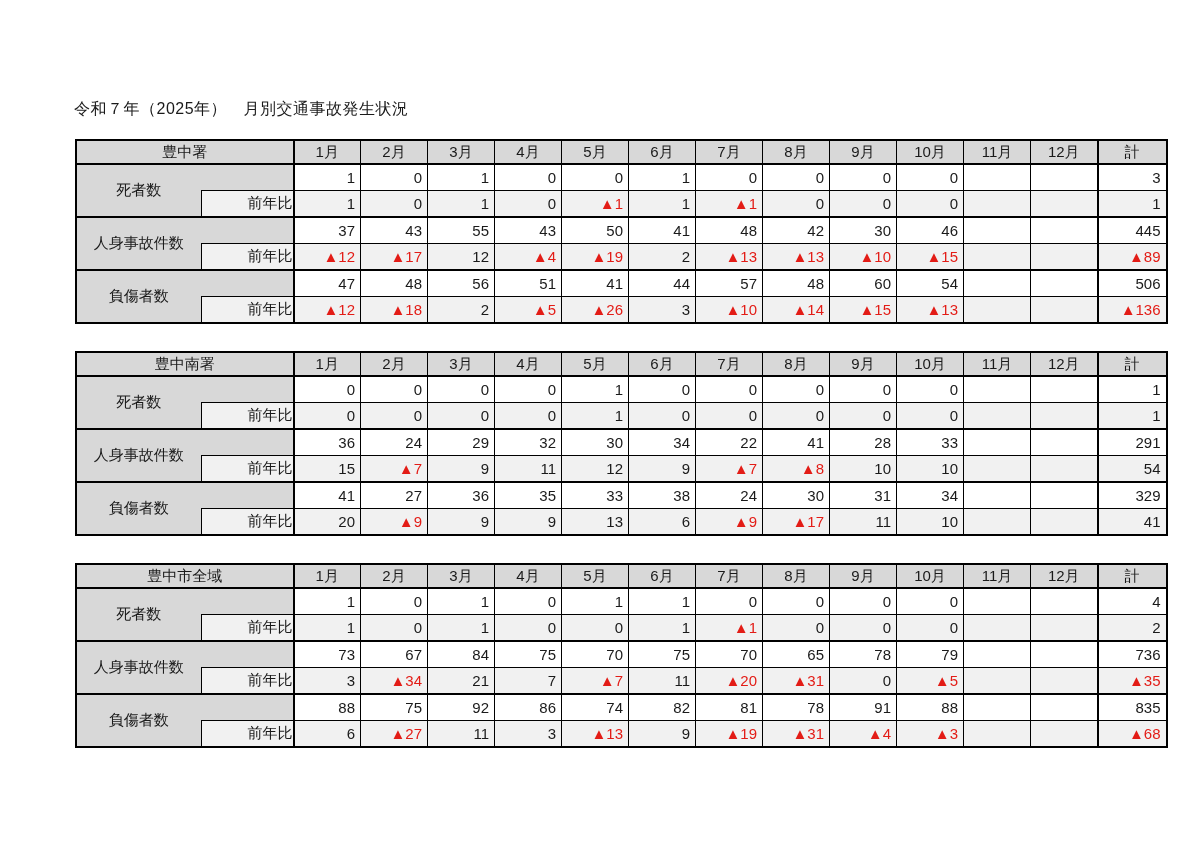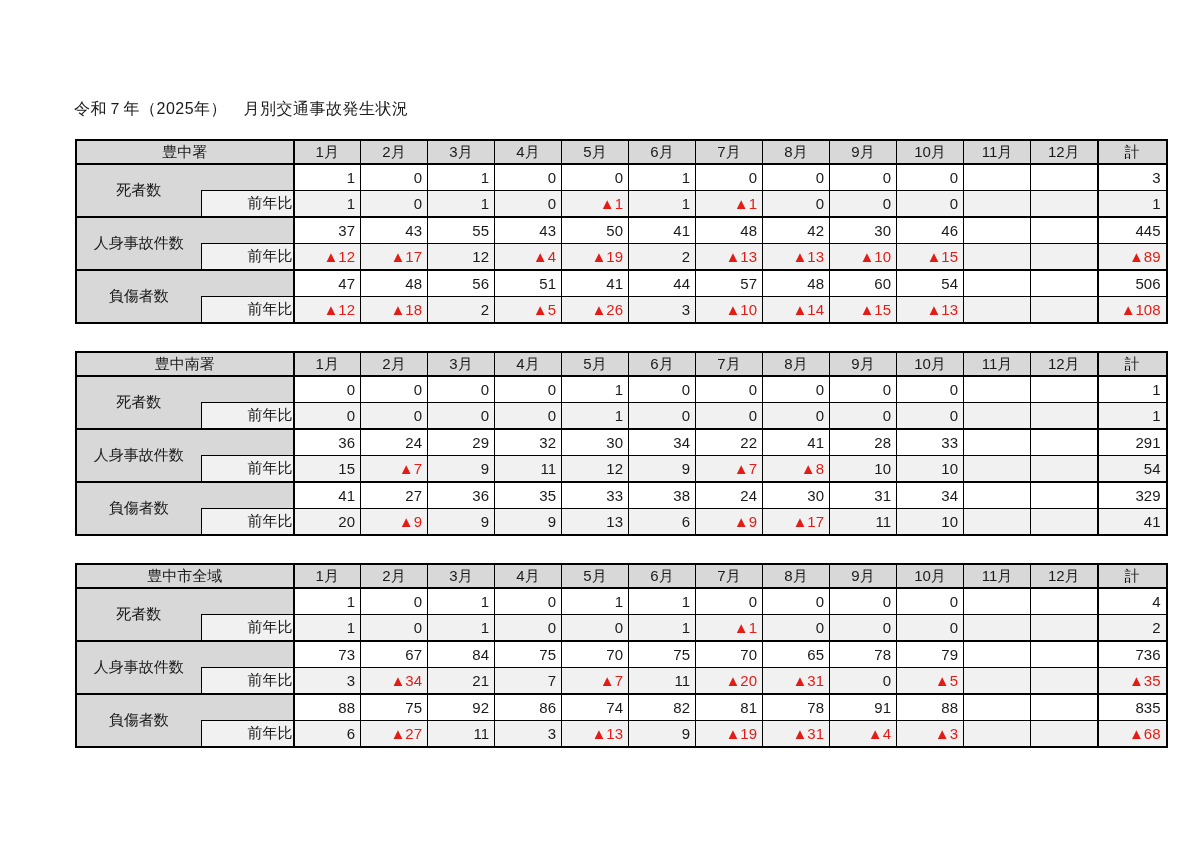--- a/index.html
+++ b/index.html
@@ -225,21 +225,21 @@
           <td class="val">2</td>
           <td class="val neg">▲5</td>
           <td class="val neg">▲26</td>
           <td class="val">3</td>
           <td class="val neg">▲10</td>
           <td class="val neg">▲14</td>
           <td class="val neg">▲15</td>
           <td class="val neg">▲13</td>
           <td class="val"></td>
           <td class="val"></td>
-          <td class="val total neg">▲108</td>
+          <td class="val total neg">▲136</td>
         </tr>
       </tbody>
     </table>
     <table class="data-table">
       <colgroup>
         <col style="width: 125px;">
         <col style="width: 68px;">
         <col style="width: 67px;">
         <col style="width: 67px;">
         <col style="width: 67px;">

